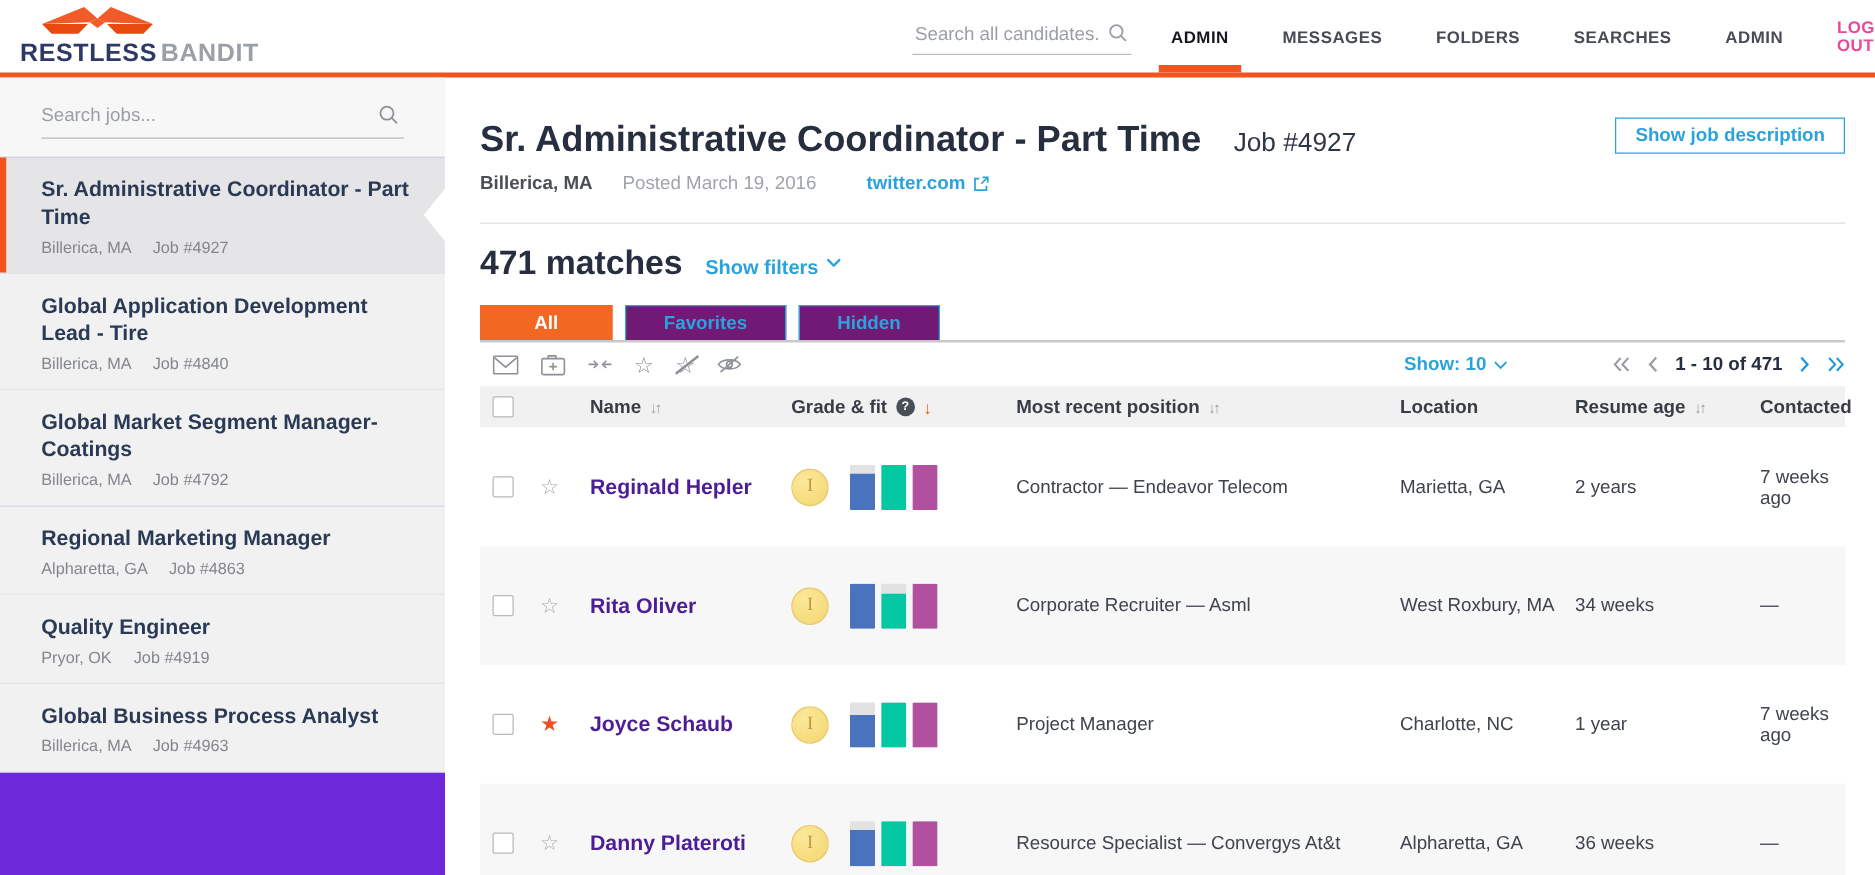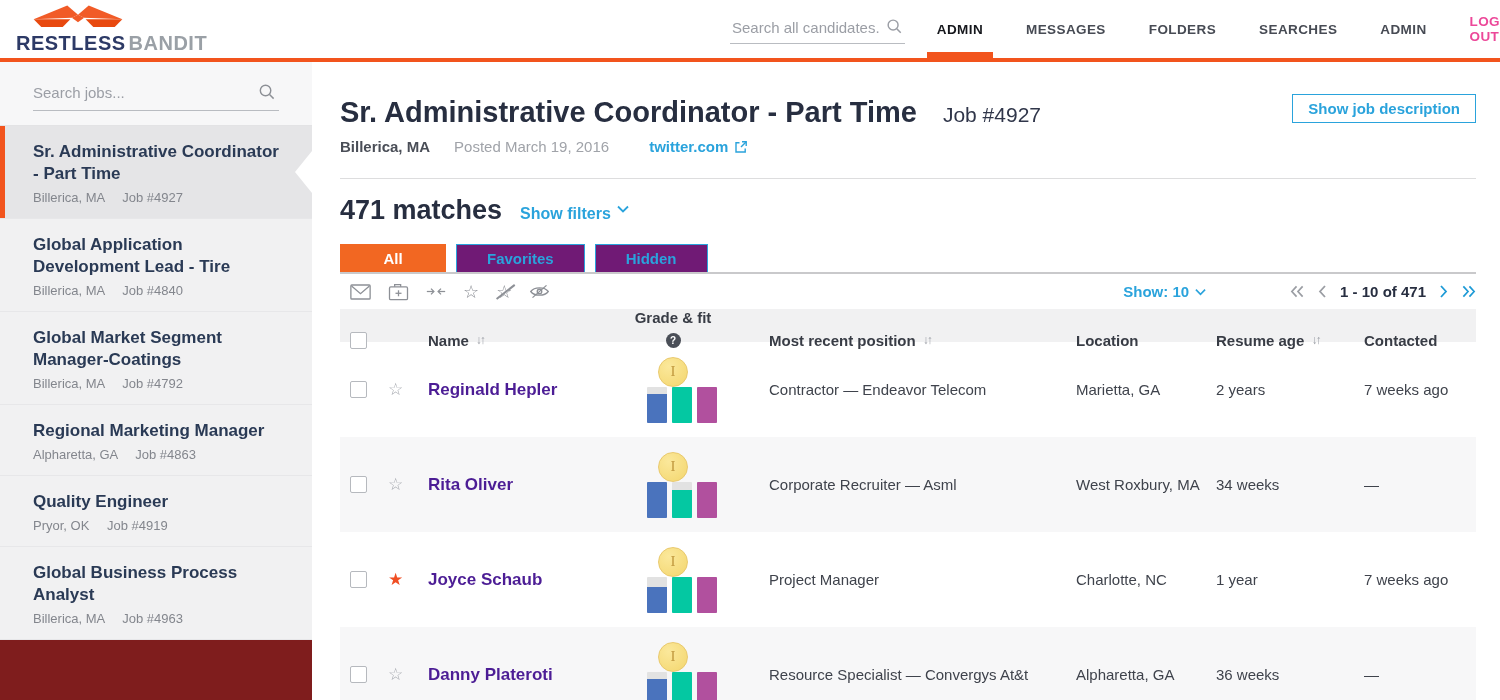--- a/index.html
+++ b/index.html
@@ -25,21 +25,21 @@
   .main-nav { display:flex; align-items:center; gap:43px; margin-left:32px; height:58px; }
   .nav-item { position:relative; height:58px; display:flex; align-items:center;
     font-size:13.5px; font-weight:700; letter-spacing:.4px; color:#474b54; cursor:pointer; }
   .nav-item.active { color:#15171c; }
   .nav-item.active::after { content:""; position:absolute; left:-10px; right:-10px;
     bottom:0; height:6px; background:#f2541d; }
   .nav-item.muted { color:#ec4899; }
 
   
   .layout { display:flex; height:638px; }
-  .sidebar { width:312px; flex:0 0 auto; background:#7f1d1d; height:100%; }
+  .sidebar { width:356px; flex:0 0 auto; background:#6d28d9; height:100%; }
   .side-search { position:relative; background:#f7f7f8; height:64px; padding:18px 33px 0 33px;
     border-bottom:1px solid #e3e3e5; }
   .side-search input { width:100%; border:none; outline:none; background:transparent;
     border-bottom:1px solid #b9bcc1; font-size:15px; padding:4px 28px 9px 0;
     color:#4a4e57; font-family:inherit; }
   .side-search input::placeholder { color:#9b9ea5; }
   .side-search .mag { position:absolute; right:36px; top:20px; }
 
   .side-item { position:relative; padding:15px 26px 13px 33px; border-bottom:1px solid #e7e7e9;
     cursor:pointer; background:#f1f1f2; }
@@ -111,21 +111,21 @@
     justify-content:center; cursor:pointer; }
 
   .trow { height:95px; background:#fff; }
   .trow:nth-child(even) { background:#f7f7f8; }
   .checkbox { width:17px; height:17px; border:1px solid #b6b9be; border-radius:2px;
     background:#fff; cursor:pointer; }
   .row-star { font-size:17px; cursor:pointer; }
   .star-outline { color:#a7aab0; }
   .star-filled { color:#f04e23; }
   .name-link { color:#4c1d95; font-size:17px; font-weight:600; cursor:pointer; }
-  .c-grade { display:flex; align-items:center;flex-direction:column; }
+  .c-grade { display:flex; align-items:center; }
   .coin { width:30px; height:30px; border-radius:50%; flex:0 0 auto;
     background:radial-gradient(circle at 35% 30%, #fbe89b, #f3d66e);
     border:1.5px solid #e9c96d; display:flex; align-items:center; justify-content:center; }
   .coin-letter { font-family:"Liberation Serif", serif; font-size:15px; color:#c1993f; }
   .bars { display:flex; align-items:flex-end; gap:5px; margin-left:17px; height:36px; }
   .bar { width:20px; height:36px; background:#e2e2e2; border-radius:1px; position:relative;
     overflow:hidden; }
   .bar-fill { position:absolute; bottom:0; left:0; right:0; }
   .cell-text { font-size:15px; color:#3f434c; }
 

